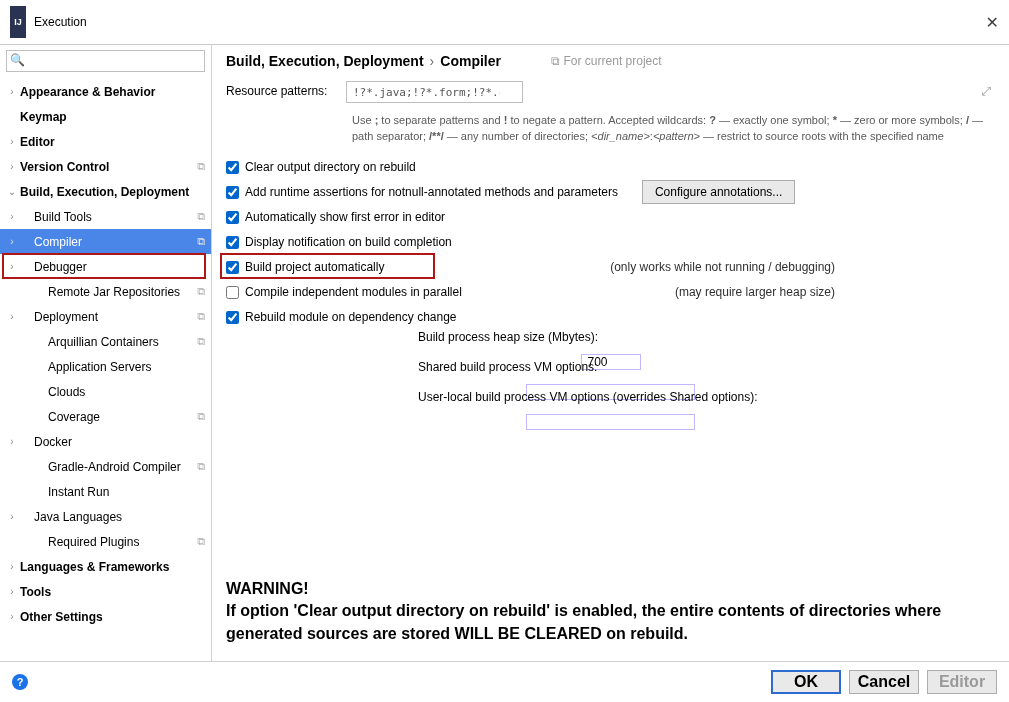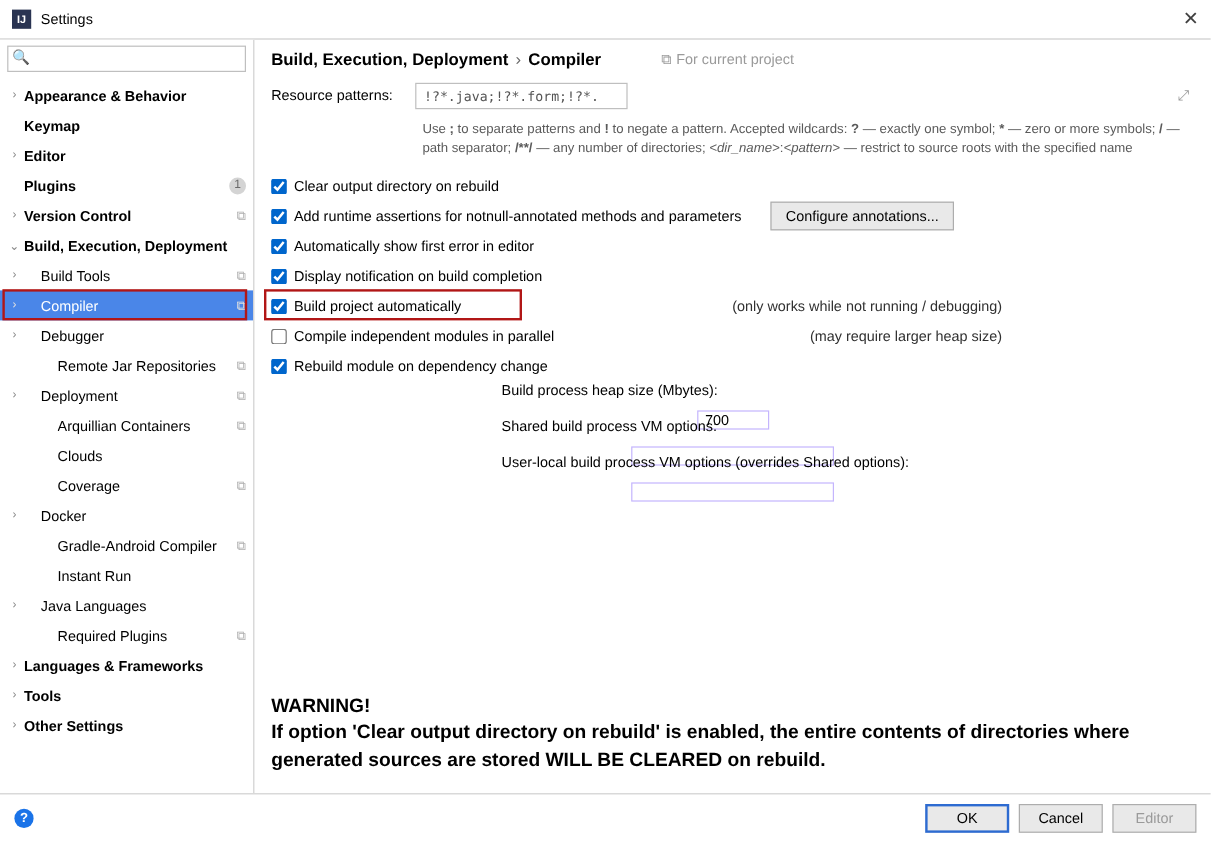--- a/index.html
+++ b/index.html
@@ -1,18 +1,18 @@
 <!DOCTYPE html>
 <html><head>
 <meta charset="utf-8">
 <style>
 * { box-sizing: border-box; margin: 0; padding: 0; }
 body { font-family: "Segoe UI", Arial, sans-serif; font-size: 12px; color: #000; background: #fff; width: 1009px; height: 702px; overflow: hidden; display: flex; flex-direction: column; }
 .titlebar { display: flex; align-items: center; padding: 6px 10px; border-bottom: 1px solid #ccc; }
-.titlebar .app-icon { width: 16px; height: 16px; background: #2a3452; color: #fff; display: flex; align-items: center; justify-content: center; font-size: 9px; font-weight: bold; margin-right: 8px; }
+.titlebar .app-icon { width: 16px; height: 32px; background: #2a3452; color: #fff; display: flex; align-items: center; justify-content: center; font-size: 9px; font-weight: bold; margin-right: 8px; }
 .titlebar .title { font-size: 12px; }
 .titlebar .close { margin-left: auto; font-size: 16px; cursor: pointer; color: #404040; }
 .body { flex: 1; display: flex; overflow: hidden; }
 .sidebar { width: 212px; border-right: 1px solid #d0d0d0; display: flex; flex-direction: column; background: #fff; }
 .search-wrap { padding: 5px 6px; }
 .search { width: 100%; height: 22px; border: 1px solid #bfbfbf; padding: 0 4px 0 18px; font-size: 12px; background: #fff; }
 .search-wrap { position: relative; }
 .search-wrap .mag { position: absolute; left: 10px; top: 8px; font-size: 12px; color: #888; pointer-events: none; }
 .tree { flex: 1; overflow: auto; padding: 2px 0; }
 .tree-item { display: flex; align-items: center; height: 25px; padding-right: 6px; cursor: pointer; }
@@ -48,31 +48,31 @@
 .form-row .flabel { min-width: 385px; }
 .form-row input[type=text] { height: 22px; border: 1px solid #c4b5fd; padding: 0 6px; font-size: 12px; }
 .heap-input { width: 60px; }
 .wide-input { flex: 1; }
 .filler { flex: 1; }
 .warning { font-size: 16px; margin-bottom: 16px; line-height: 1.4; }
 .warning .wt { font-weight: 700; }
 .footer { border-top: 1px solid #d0d0d0; padding: 8px 12px; display: flex; align-items: center; gap: 8px; }
 .footer .help { width: 16px; height: 16px; border-radius: 50%; background: #1a73e8; color: #fff; display: flex; align-items: center; justify-content: center; font-size: 11px; font-weight: 700; cursor: pointer; }
 .footer .spacer { flex: 1; }
-.footer button { height: 24px; min-width: 70px; border: 1px solid #adadad; background: #e9e9e9; cursor: pointer; font-size: 12px; }
+.footer button { height: 24px; min-width: 70px; border: 1px solid #adadad; background: #e9e9e9; cursor: pointer; font-size: 16px; font-weight: bold; }
 .footer button.primary { border: 2px solid #2d6bd1; }
 .footer button.disabled { color: #9a9a9a; cursor: default; }
 .rel { position: relative; }
 </style>
 </head>
 <body>
 
 <div class="titlebar">
   <div class="app-icon">IJ</div>
-  <div class="title">Settings</div>
+  <div class="title">Execution</div>
   <div class="close">✕</div>
 </div>
 
 <div class="body">
   <div class="sidebar">
     <div class="search-wrap">
       <span class="mag">🔍</span>
       <input class="search" type="text" placeholder="" style="">
     </div>
     <div class="tree rel" id="tree">
@@ -85,26 +85,20 @@
           <span class="chev"></span>
           <span class="label-pad"></span>
           <span class="label bold">Keymap</span>
         </div>
         <div class="tree-item depth0">
           <span class="chev">›</span>
           <span class="label-pad"></span>
           <span class="label bold">Editor</span>
         </div>
         <div class="tree-item depth0">
-          <span class="chev"></span>
-          <span class="label-pad"></span>
-          <span class="label bold">Plugins</span>
-          <span class="badge">1</span>
-        </div>
-        <div class="tree-item depth0">
           <span class="chev">›</span>
           <span class="label-pad"></span>
           <span class="label bold">Version Control</span>
           <span class="copy-icon">⧉</span>
         </div>
         <div class="tree-item depth0">
           <span class="chev">⌄</span>
           <span class="label-pad"></span>
           <span class="label bold">Build, Execution, Deployment</span>
         </div>
@@ -136,20 +130,25 @@
           <span class="chev">›</span>
           <span class="label-pad"></span>
           <span class="label">Deployment</span>
           <span class="copy-icon">⧉</span>
         </div>
         <div class="tree-item depth2">
           <span class="chev"></span>
           <span class="label-pad"></span>
           <span class="label">Arquillian Containers</span>
           <span class="copy-icon">⧉</span>
+        </div>
+        <div class="tree-item depth2">
+          <span class="chev"></span>
+          <span class="label-pad"></span>
+          <span class="label">Application Servers</span>
         </div>
         <div class="tree-item depth2">
           <span class="chev"></span>
           <span class="label-pad"></span>
           <span class="label">Clouds</span>
         </div>
         <div class="tree-item depth2">
           <span class="chev"></span>
           <span class="label-pad"></span>
           <span class="label">Coverage</span>

